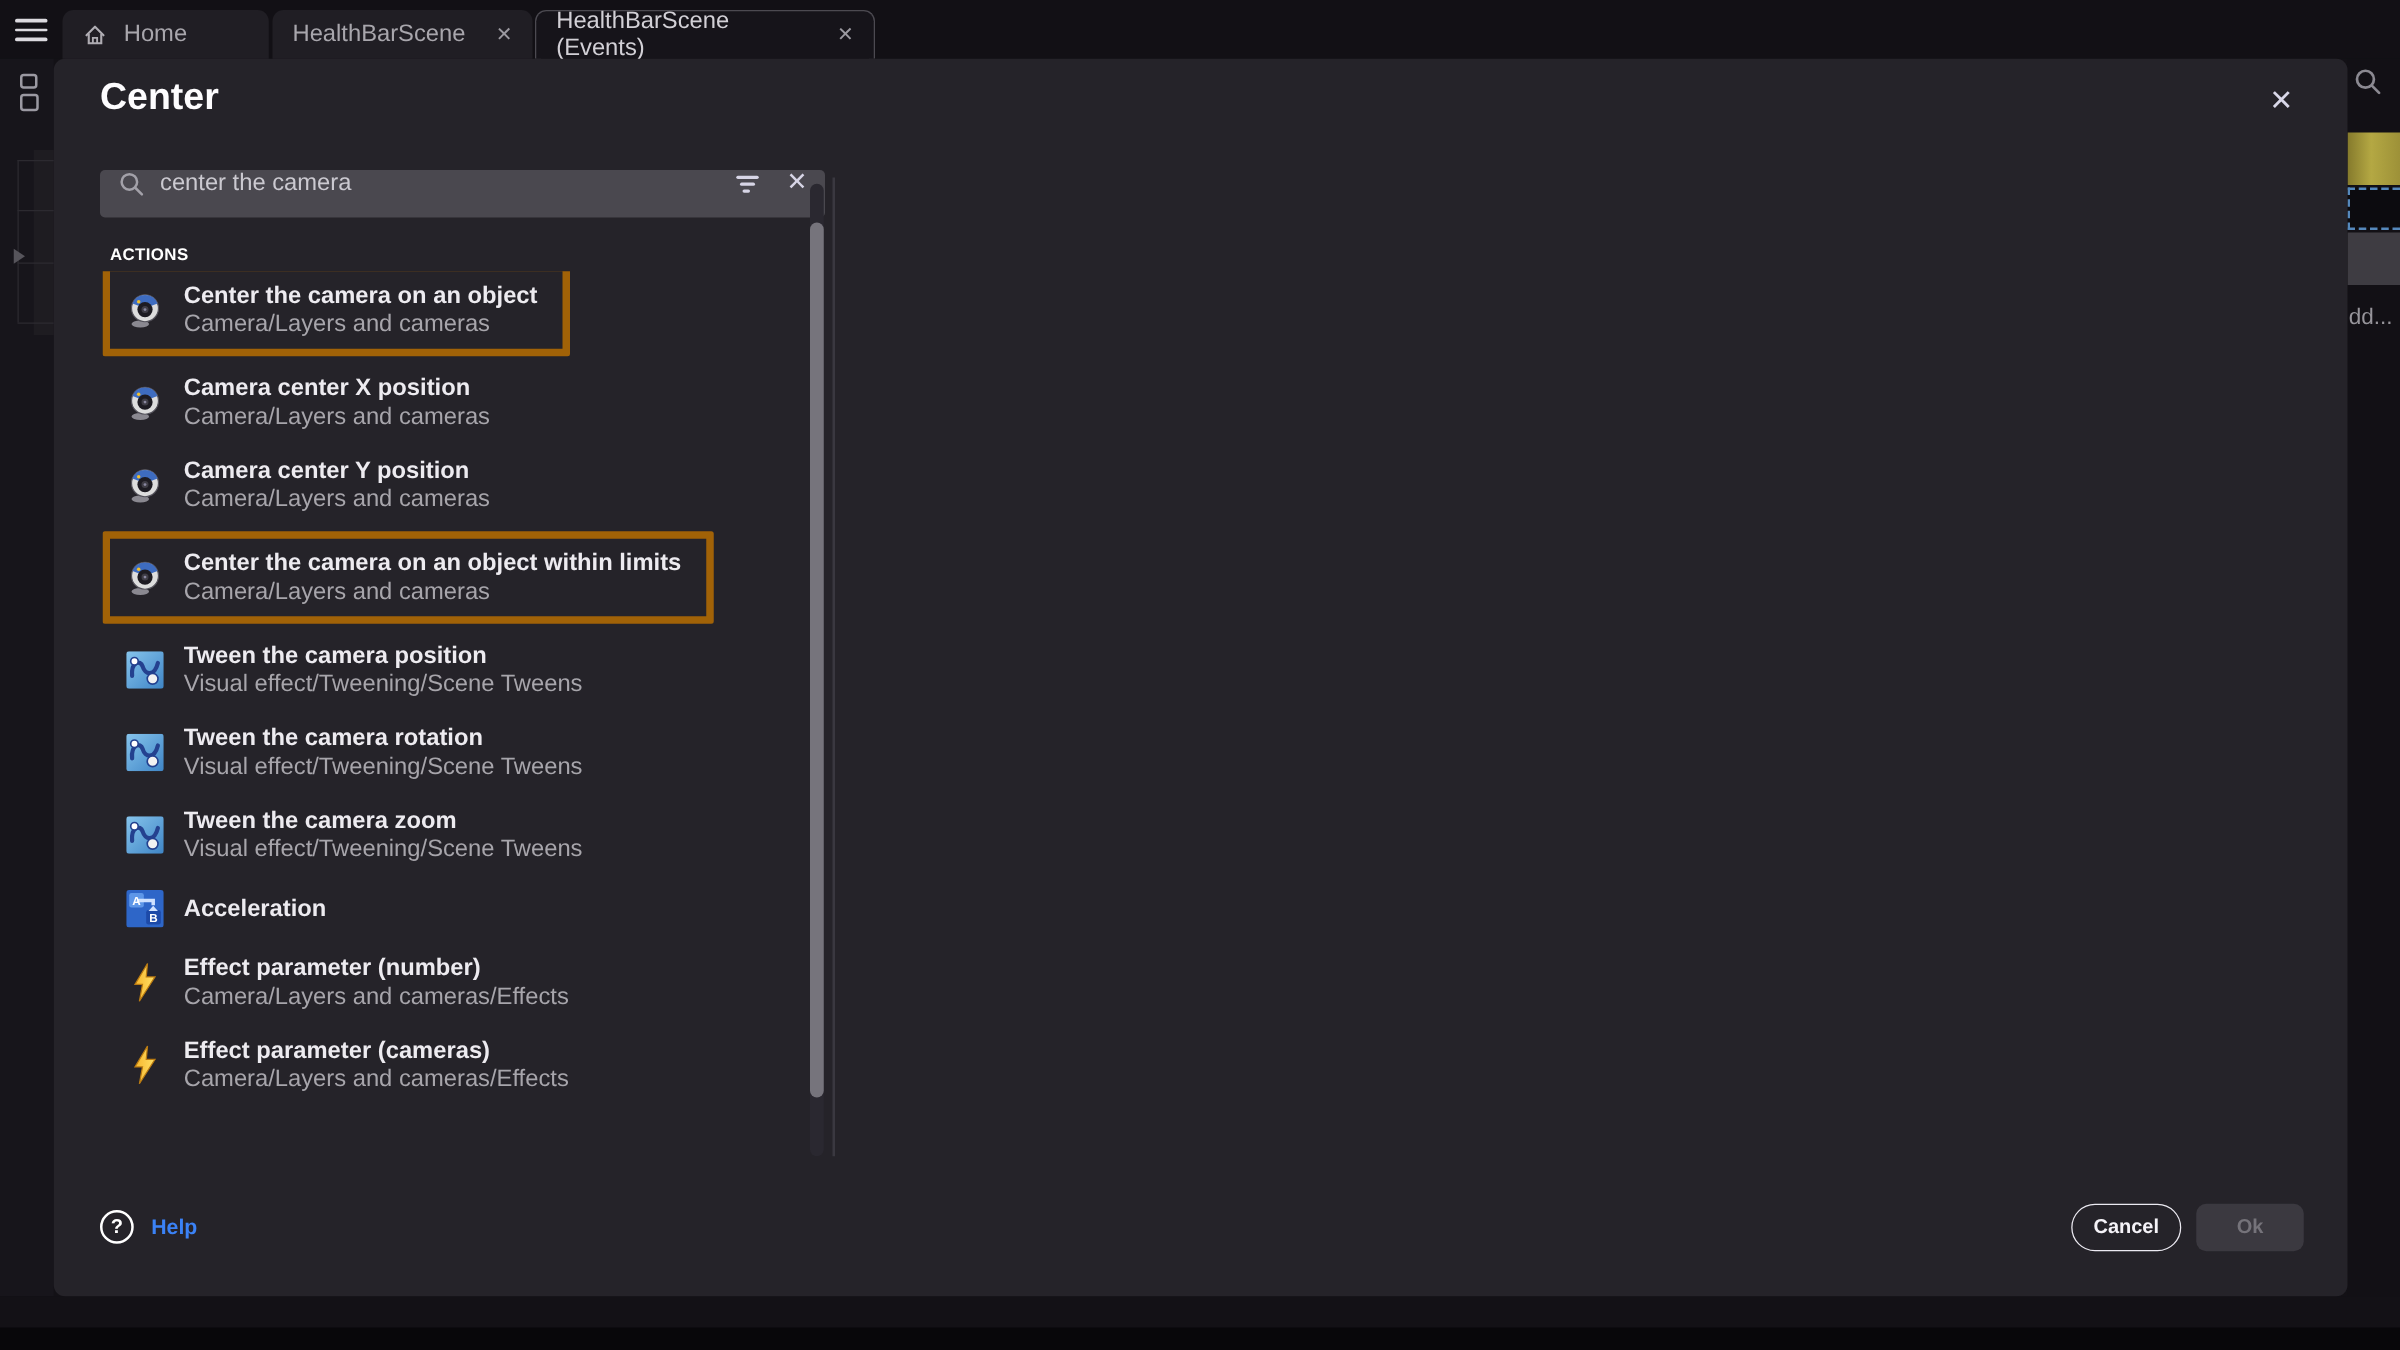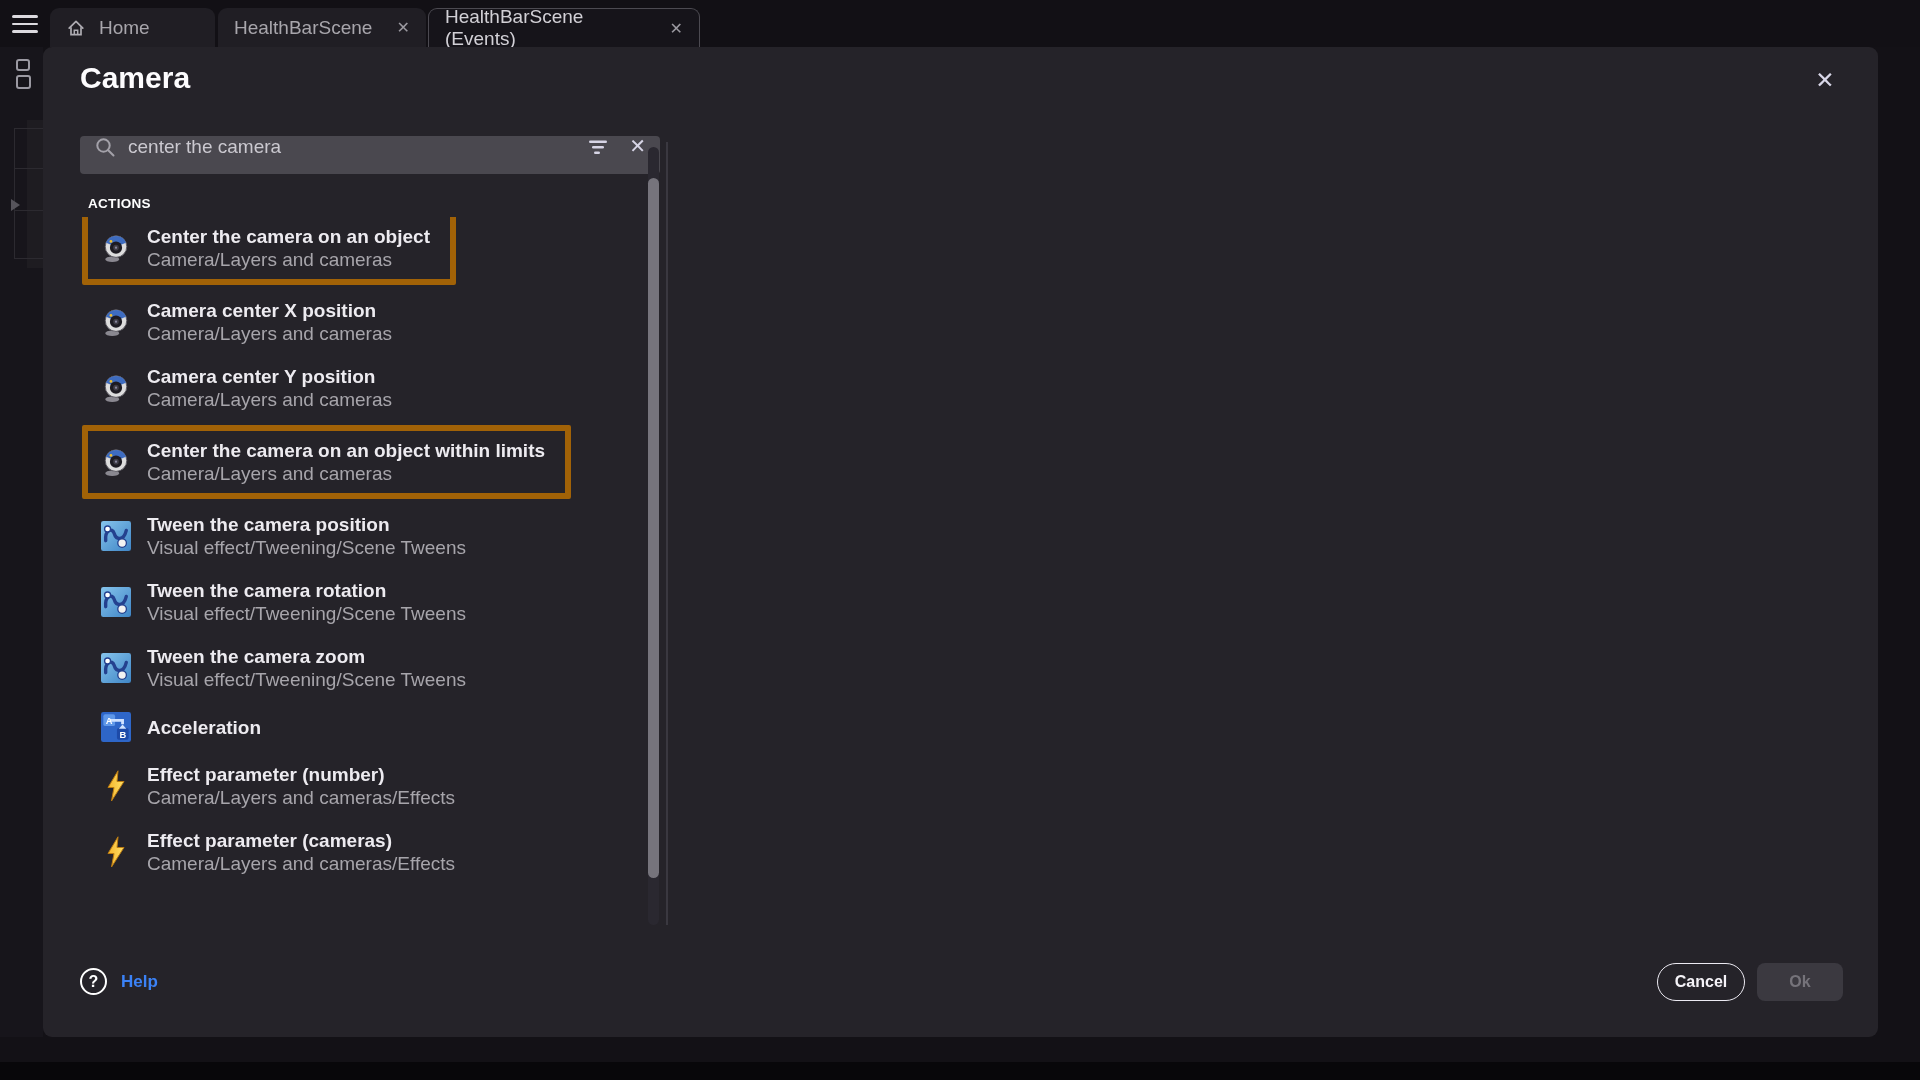--- a/index.html
+++ b/index.html
@@ -133,26 +133,38 @@
       </div>
     <div class="evt-col"></div>
     <div class="evt-line-v"></div>
     <div class="evt-line-h" style="top:81px"></div>
     <div class="evt-line-h" style="top:121px"></div>
     <div class="evt-line-h" style="top:163px"></div>
     <div class="evt-line-h" style="top:211px"></div>
     <div class="evt-tri"></div>
   </div>
 
+  <div class="right-strip">
+    <span class="rs-search">
+      <svg width="24" height="24" viewBox="0 0 22 22">
+          <circle cx="9.5" cy="9.5" r="6.2" fill="none" stroke="currentColor" stroke-width="2"></circle>
+          <line x1="14.2" y1="14.2" x2="19.5" y2="19.5" stroke="currentColor" stroke-width="2" stroke-linecap="round"></line>
+        </svg>
+    </span>
+    <div class="rs-yellow"></div>
+    <div class="rs-dashed"></div>
+    <div class="rs-gray"></div>
+    <div class="rs-add">dd...</div>
+  </div>
 
   <div class="bottom-strip"></div>
   <div class="bottom-black"></div>
 
   <div class="dialog">
-    <div class="dialog-title">Camera</div>
+    <div class="dialog-title">Center</div>
     <div class="dialog-close">✕</div>
 
     <div class="search-bar">
       <span class="mag">
         <svg width="22" height="22" viewBox="0 0 22 22">
             <circle cx="9.5" cy="9.5" r="6.2" fill="none" stroke="currentColor" stroke-width="2"></circle>
             <line x1="14.2" y1="14.2" x2="19.5" y2="19.5" stroke="currentColor" stroke-width="2" stroke-linecap="round"></line>
           </svg>
       </span>
       <input class="search-input" type="text" value="center the camera" style="">

